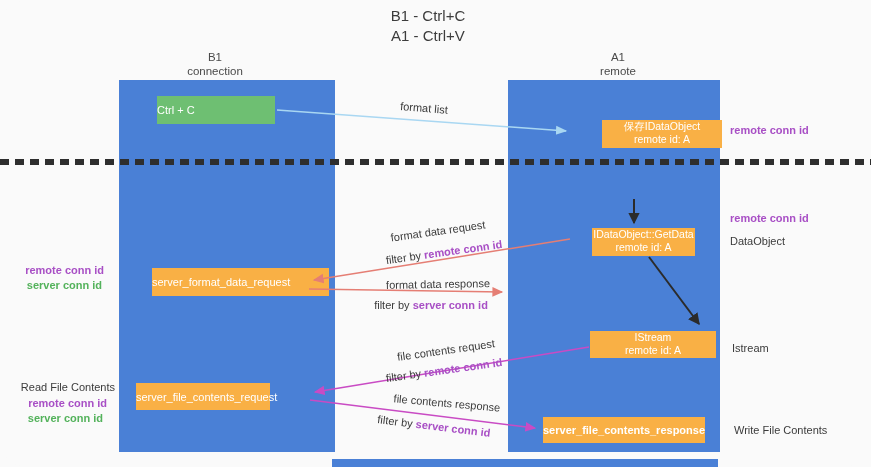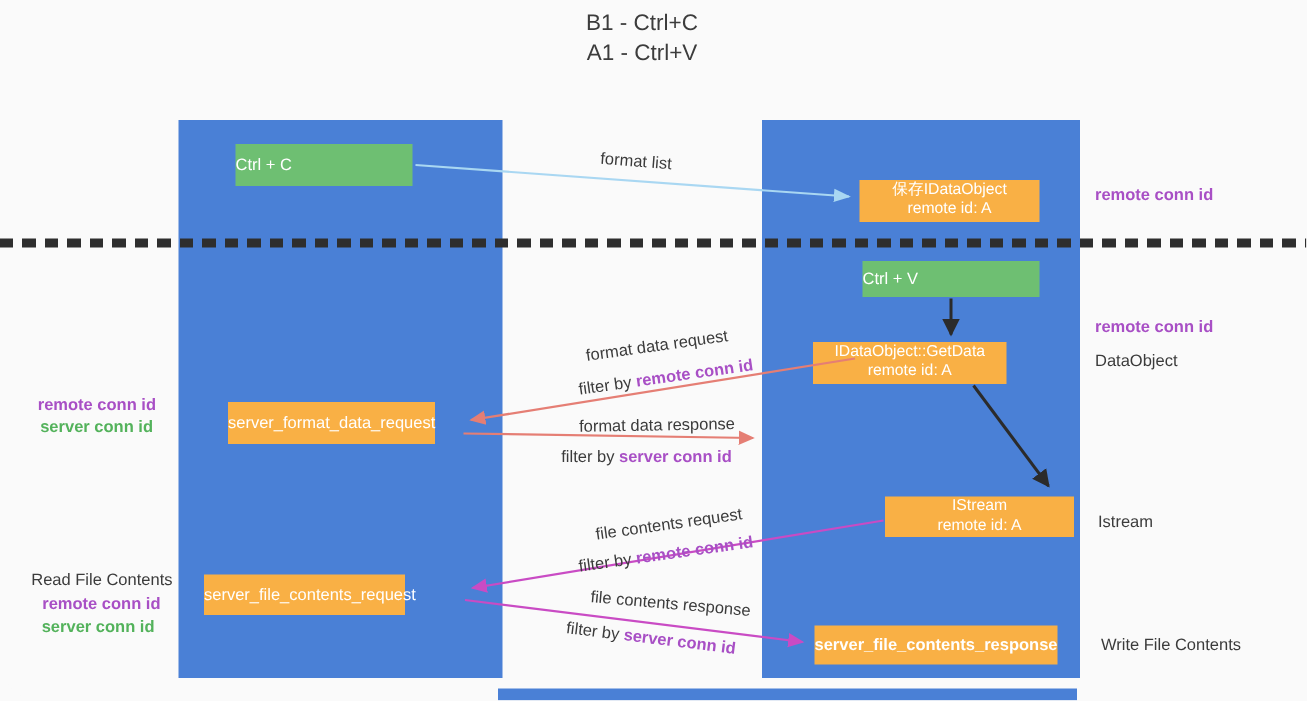--- a/index.html
+++ b/index.html
@@ -33,42 +33,47 @@
 </head>
 <body>
 
 <div class="canvas">
 
   <div class="abs title">
     <div>B1 - Ctrl+C</div>
     <div>A1 - Ctrl+V</div>
   </div>
 
+  <div class="abs col-header" style="left:160px;top:50px;width:110px;">
+    <div>B1</div>
+    <div>connection</div>
+  </div>
+  <div class="abs col-header" style="left:563px;top:50px;width:110px;">
+    <div>A1</div>
+    <div>remote</div>
+  </div>
 
   <div class="abs lifeline" style="left:119px;top:80px;width:216px;height:372px;"></div>
   <div class="abs lifeline" style="left:508px;top:80px;width:212px;height:372px;"></div>
   <div class="abs bottom-bar"></div>
 
   <div class="abs dashes"></div>
 
   <div class="abs node green" style="left:157px;top:96px;width:118px;height:28px;">
     <span>Ctrl + C</span>
   </div>
-  <div class="abs node orange two" style="left:573px;top:120px;width:120px;height:28px;">
+  <div class="abs node orange two" style="left:602px;top:120px;width:120px;height:28px;">
     <span>保存IDataObject</span>
     <span>remote id: A</span>
   </div>
-  <div class="abs node green" style="left:575px;top:174px;width:118px;height:24px;">
-    <span>Ctrl + V</span>
-  </div>
-  <div class="abs node orange two" style="left:542px;top:228px;width:129px;height:28px;">
+  <div class="abs node orange two" style="left:592px;top:228px;width:103px;height:28px;">
     <span>IDataObject::GetData</span>
     <span>remote id: A</span>
   </div>
-  <div class="abs node orange" style="left:152px;top:268px;width:138px;height:28px;">
+  <div class="abs node orange" style="left:152px;top:268px;width:177px;height:28px;">
     <span>server_format_data_request</span>
   </div>
   <div class="abs node orange two" style="left:590px;top:331px;width:126px;height:27px;">
     <span>IStream</span>
     <span>remote id: A</span>
   </div>
   <div class="abs node orange" style="left:136px;top:383px;width:134px;height:27px;">
     <span>server_file_contents_request</span>
   </div>
   <div class="abs node orange" style="left:543px;top:417px;width:162px;height:26px;font-weight:bold;">

